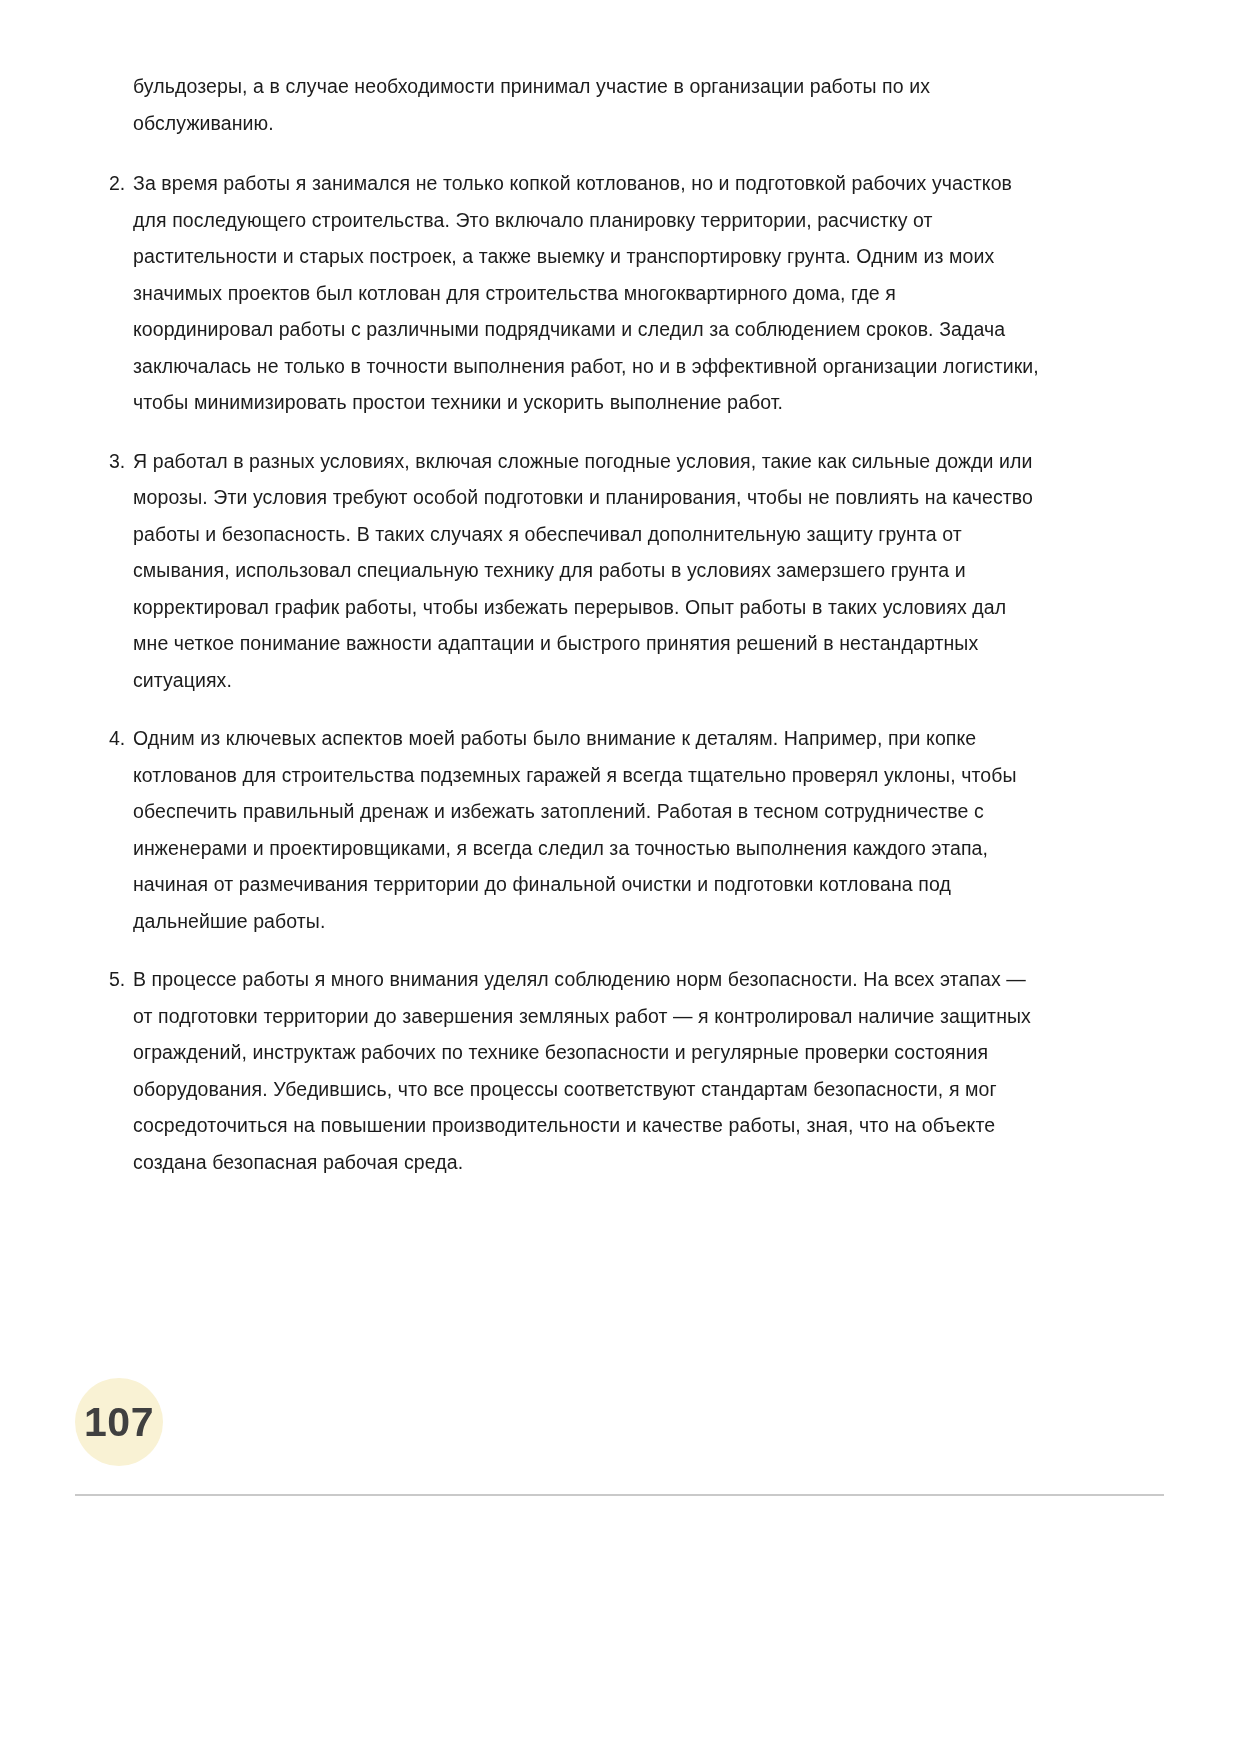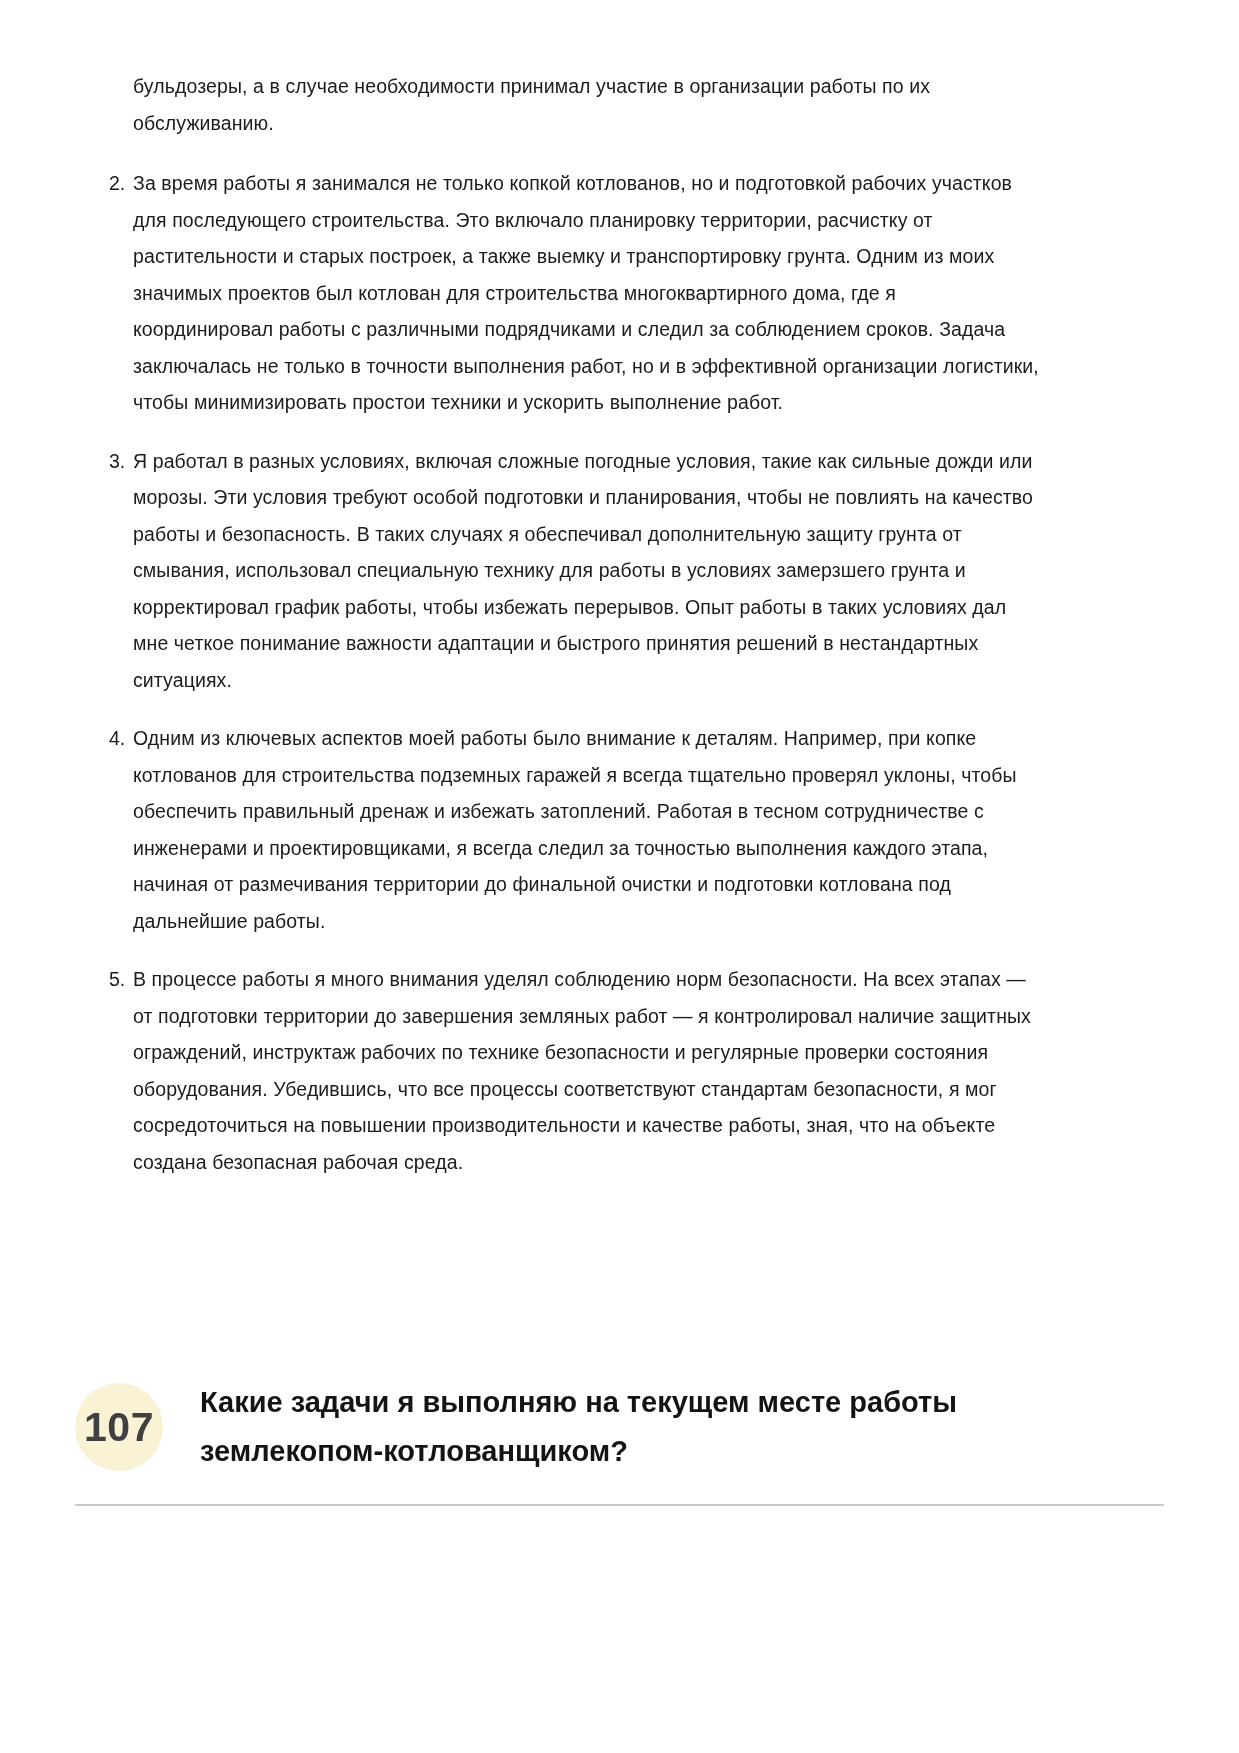--- a/index.html
+++ b/index.html
@@ -117,18 +117,17 @@
     <div class="list-item">
       <span class="item-number">5.</span>
       <span class="item-text">В процессе работы я много внимания уделял соблюдению норм безопасности. На всех этапах — от подготовки территории до завершения земляных работ — я контролировал наличие защитных ограждений, инструктаж рабочих по технике безопасности и регулярные проверки состояния оборудования. Убедившись, что все процессы соответствуют стандартам безопасности, я мог сосредоточиться на повышении производительности и качестве работы, зная, что на объекте создана безопасная рабочая среда.</span>
     </div>
 
   </div>
 
   <div class="section">
     <div class="section-row">
       <div class="num-badge">107</div>
-      <div class="section-title">Какие задачи я выполняю на текущем месте работы землекопом-котлованщиком?</div>
     </div>
     <div class="divider"></div>
   </div>
 
 </div>
 
 </body></html>

